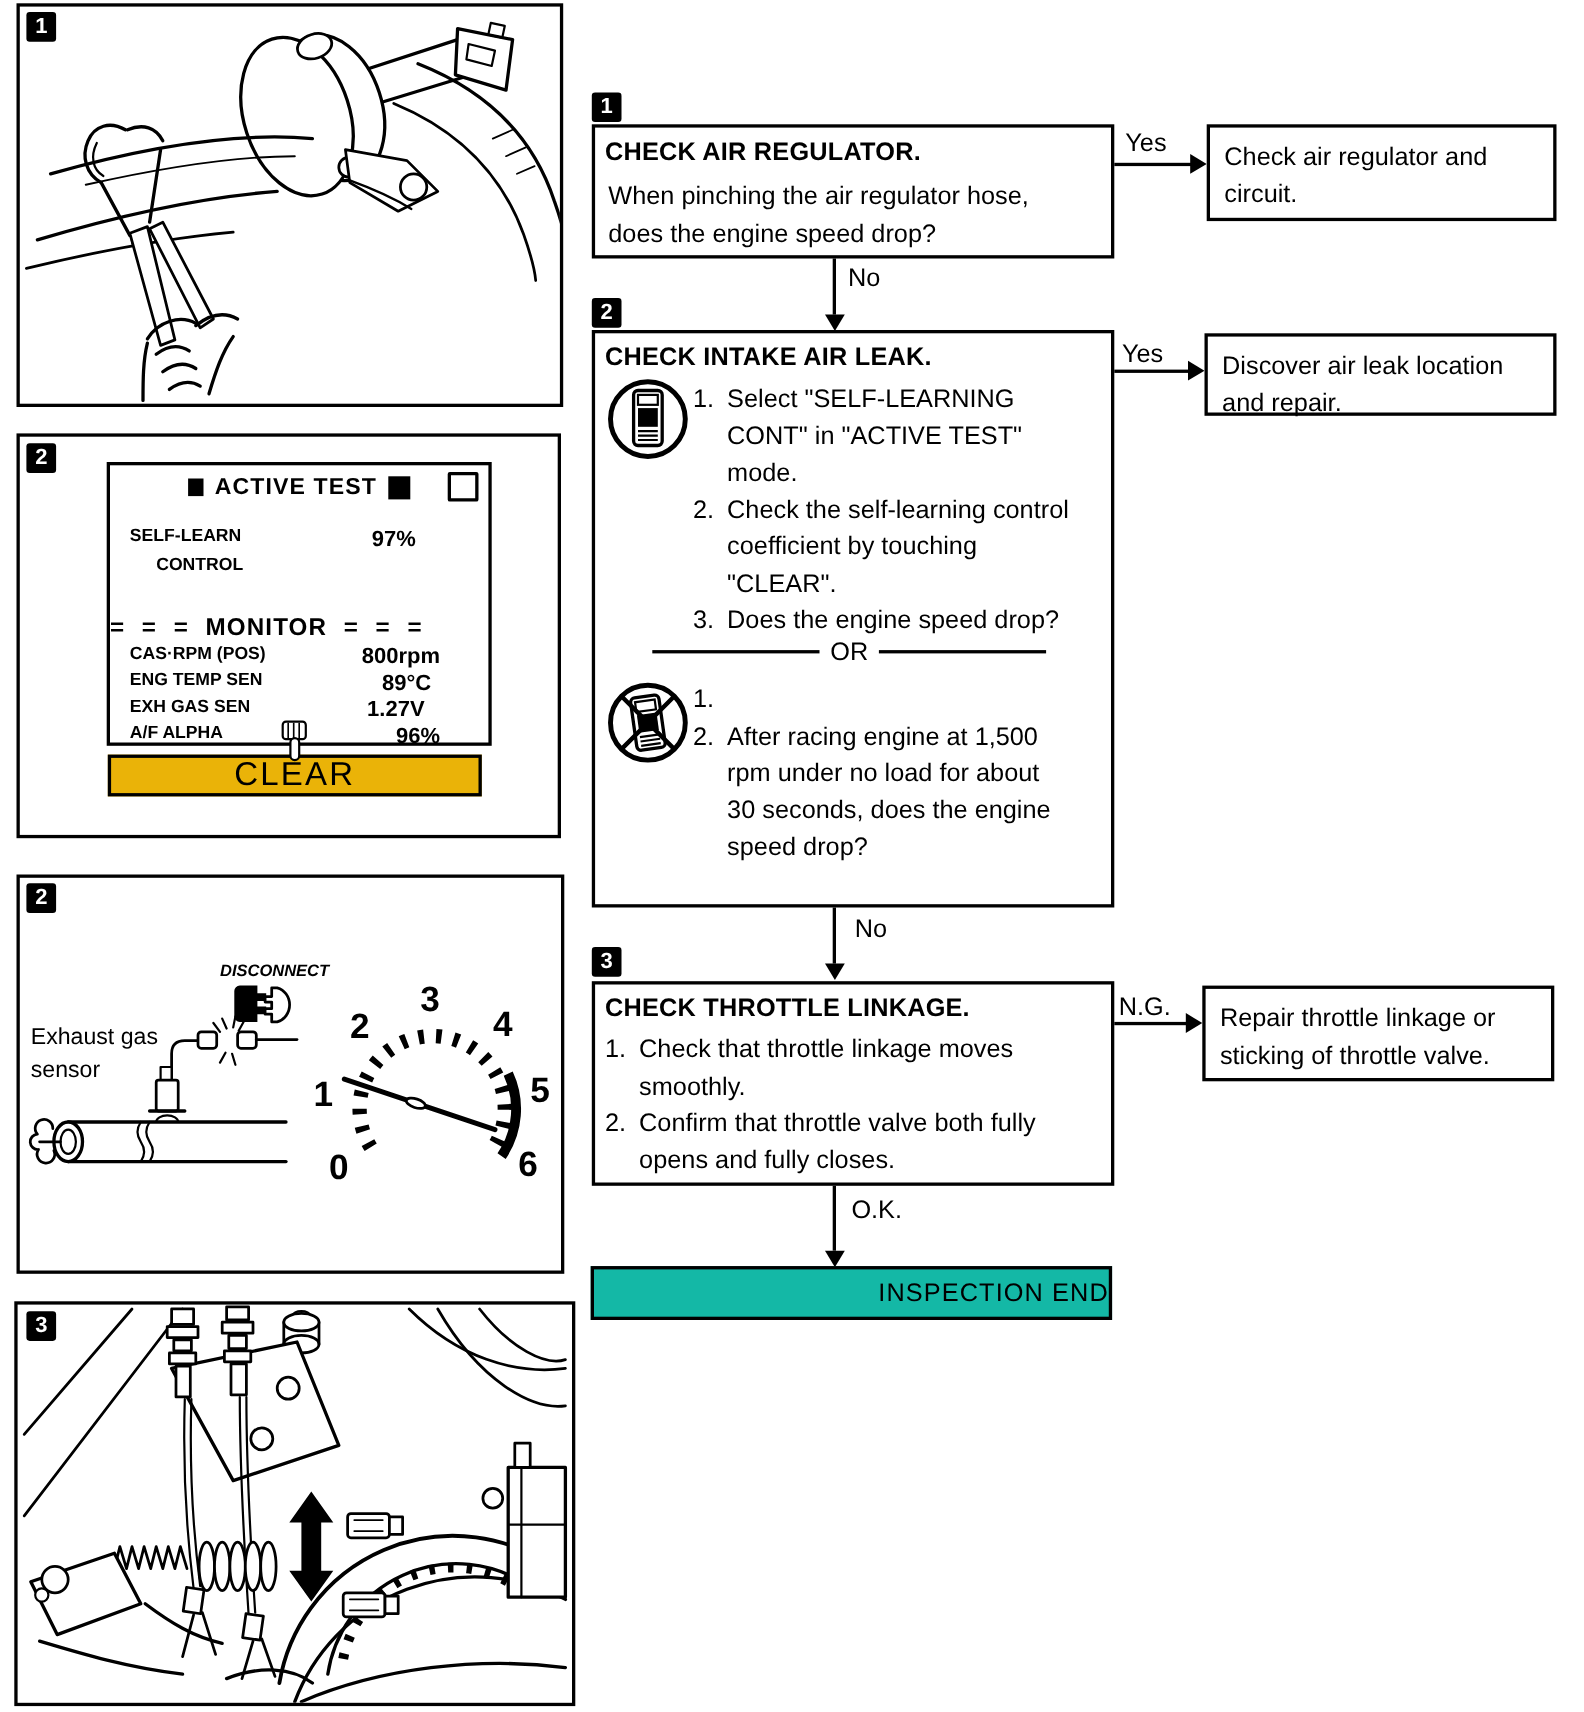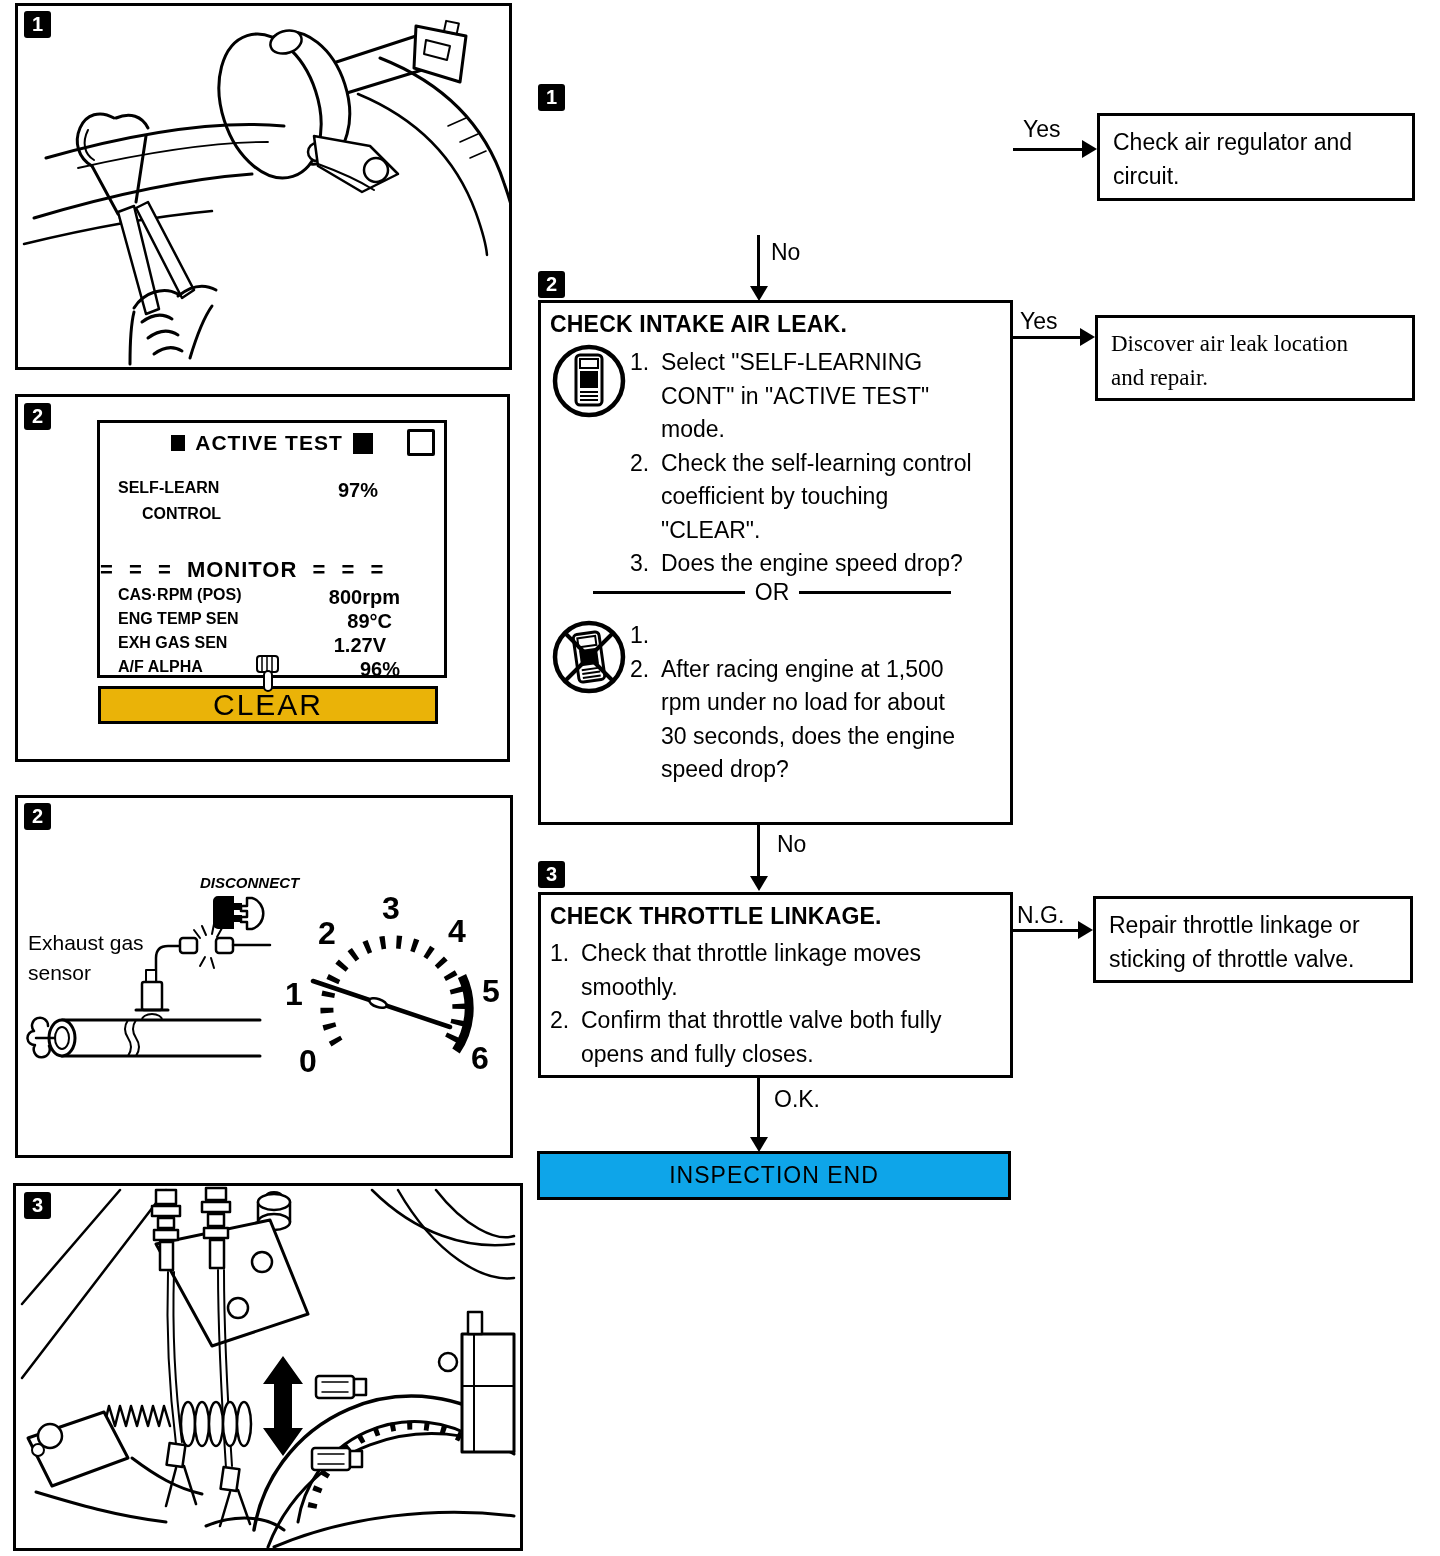--- a/index.html
+++ b/index.html
@@ -18,22 +18,22 @@
   
   .fbox { position:absolute; border:3px solid #000; background:#fff; font-size:23px; }
   .fbox .title { position:absolute; left:9px; top:8px; font-weight:bold; letter-spacing:.2px; white-space:nowrap; }
   .plain { position:absolute; left:12px; top:44px; line-height:35px; white-space:nowrap; }
   .group { position:absolute; }
   .item { display:flex; }
   .inum { width:31px; flex:none; line-height:33.5px; }
   .ilines div { line-height:33.5px; white-space:nowrap; }
   .rbox { position:absolute; border:3px solid #000; background:#fff; font-size:23px; padding:9px 13px; }
   .rbox div { line-height:34px; white-space:nowrap; }
-  .endbox { position:absolute; border:3px solid #000; background:#0ea5e9; font-size:23px;
-            text-align:center; line-height:43px; letter-spacing:1px; }
+  .endbox { position:absolute; border:3px solid #000; background:#14b8a6; font-size:23px;
+            text-align:right; line-height:43px; letter-spacing:1px; }
 
   .hline, .vline { position:absolute; background:#000; }
   .ar { position:absolute; width:0; height:0; border-top:9px solid transparent;
         border-bottom:9px solid transparent; border-left:15px solid #000; }
   .ad { position:absolute; width:0; height:0; border-left:9px solid transparent;
         border-right:9px solid transparent; border-top:15px solid #000; }
   .lbl { position:absolute; font-size:23px; font-weight:normal; white-space:nowrap; }
 
   .ordiv { position:absolute; display:flex; align-items:center; }
   .ordiv .bar { flex:1; height:3px; background:#000; }
@@ -264,20 +264,27 @@
         <path d="M 20,306 C 60,318 100,330 150,336"></path>
         <path d="M 190,340 C 220,328 250,330 268,344"></path>
 
         <path d="M 267,170 L 287,198 L 276,198 L 276,242 L 287,242 L 267,270 L 247,242 L 258,242 L 258,198 L 247,198 Z" fill="#000" stroke="none"></path>
       </g>
     </svg>
     <div class="tag" style="left:8px; top:6px;">3</div>
   </div>
 
   <div class="tag" style="left:538px; top:84px;">1</div>
+  <div class="fbox" style="left:538px; top:113px; width:475px; height:122px;">
+    <div class="title">CHECK AIR REGULATOR.</div>
+    <div class="plain">
+      <div>When pinching the air regulator hose,</div>
+      <div>does the engine speed drop?</div>
+    </div>
+  </div>
   <div class="lbl" style="left:1023px; top:116px;">Yes</div>
   <div class="hline" style="left:1013px; top:148px; width:70px; height:3px;"></div>
   <div class="ar" style="left:1082px; top:140px;"></div>
   <div class="rbox" style="left:1097px; top:113px; width:318px; height:88px;">
     <div>Check air regulator and</div>
     <div>circuit.</div>
   </div>
   <div class="vline" style="left:757px; top:235px; width:3px; height:51px;"></div>
   <div class="ad" style="left:750px; top:286px;"></div>
   <div class="lbl" style="left:771px; top:239px;">No</div>
@@ -343,21 +350,21 @@
           <div>rpm under no load for about</div>
           <div>30 seconds, does the engine</div>
           <div>speed drop?</div>
         </div>
       </div>
     </div>
   </div>
   <div class="lbl" style="left:1020px; top:308px;">Yes</div>
   <div class="hline" style="left:1013px; top:336px; width:68px; height:3px;"></div>
   <div class="ar" style="left:1080px; top:328px;"></div>
-  <div class="rbox" style="left:1095px; top:315px; width:320px; height:86px;font-family:Liberation Serif, serif;">
+  <div class="rbox" style="left:1095px; top:303px; width:320px; height:75px;">
     <div>Discover air leak location</div>
     <div>and repair.</div>
   </div>
   <div class="vline" style="left:757px; top:825px; width:3px; height:51px;"></div>
   <div class="ad" style="left:750px; top:876px;"></div>
   <div class="lbl" style="left:777px; top:831px;">No</div>
 
   <div class="tag" style="left:538px; top:861px;">3</div>
   <div class="fbox" style="left:538px; top:892px; width:475px; height:186px;">
     <div class="title">CHECK THROTTLE LINKAGE.</div>

